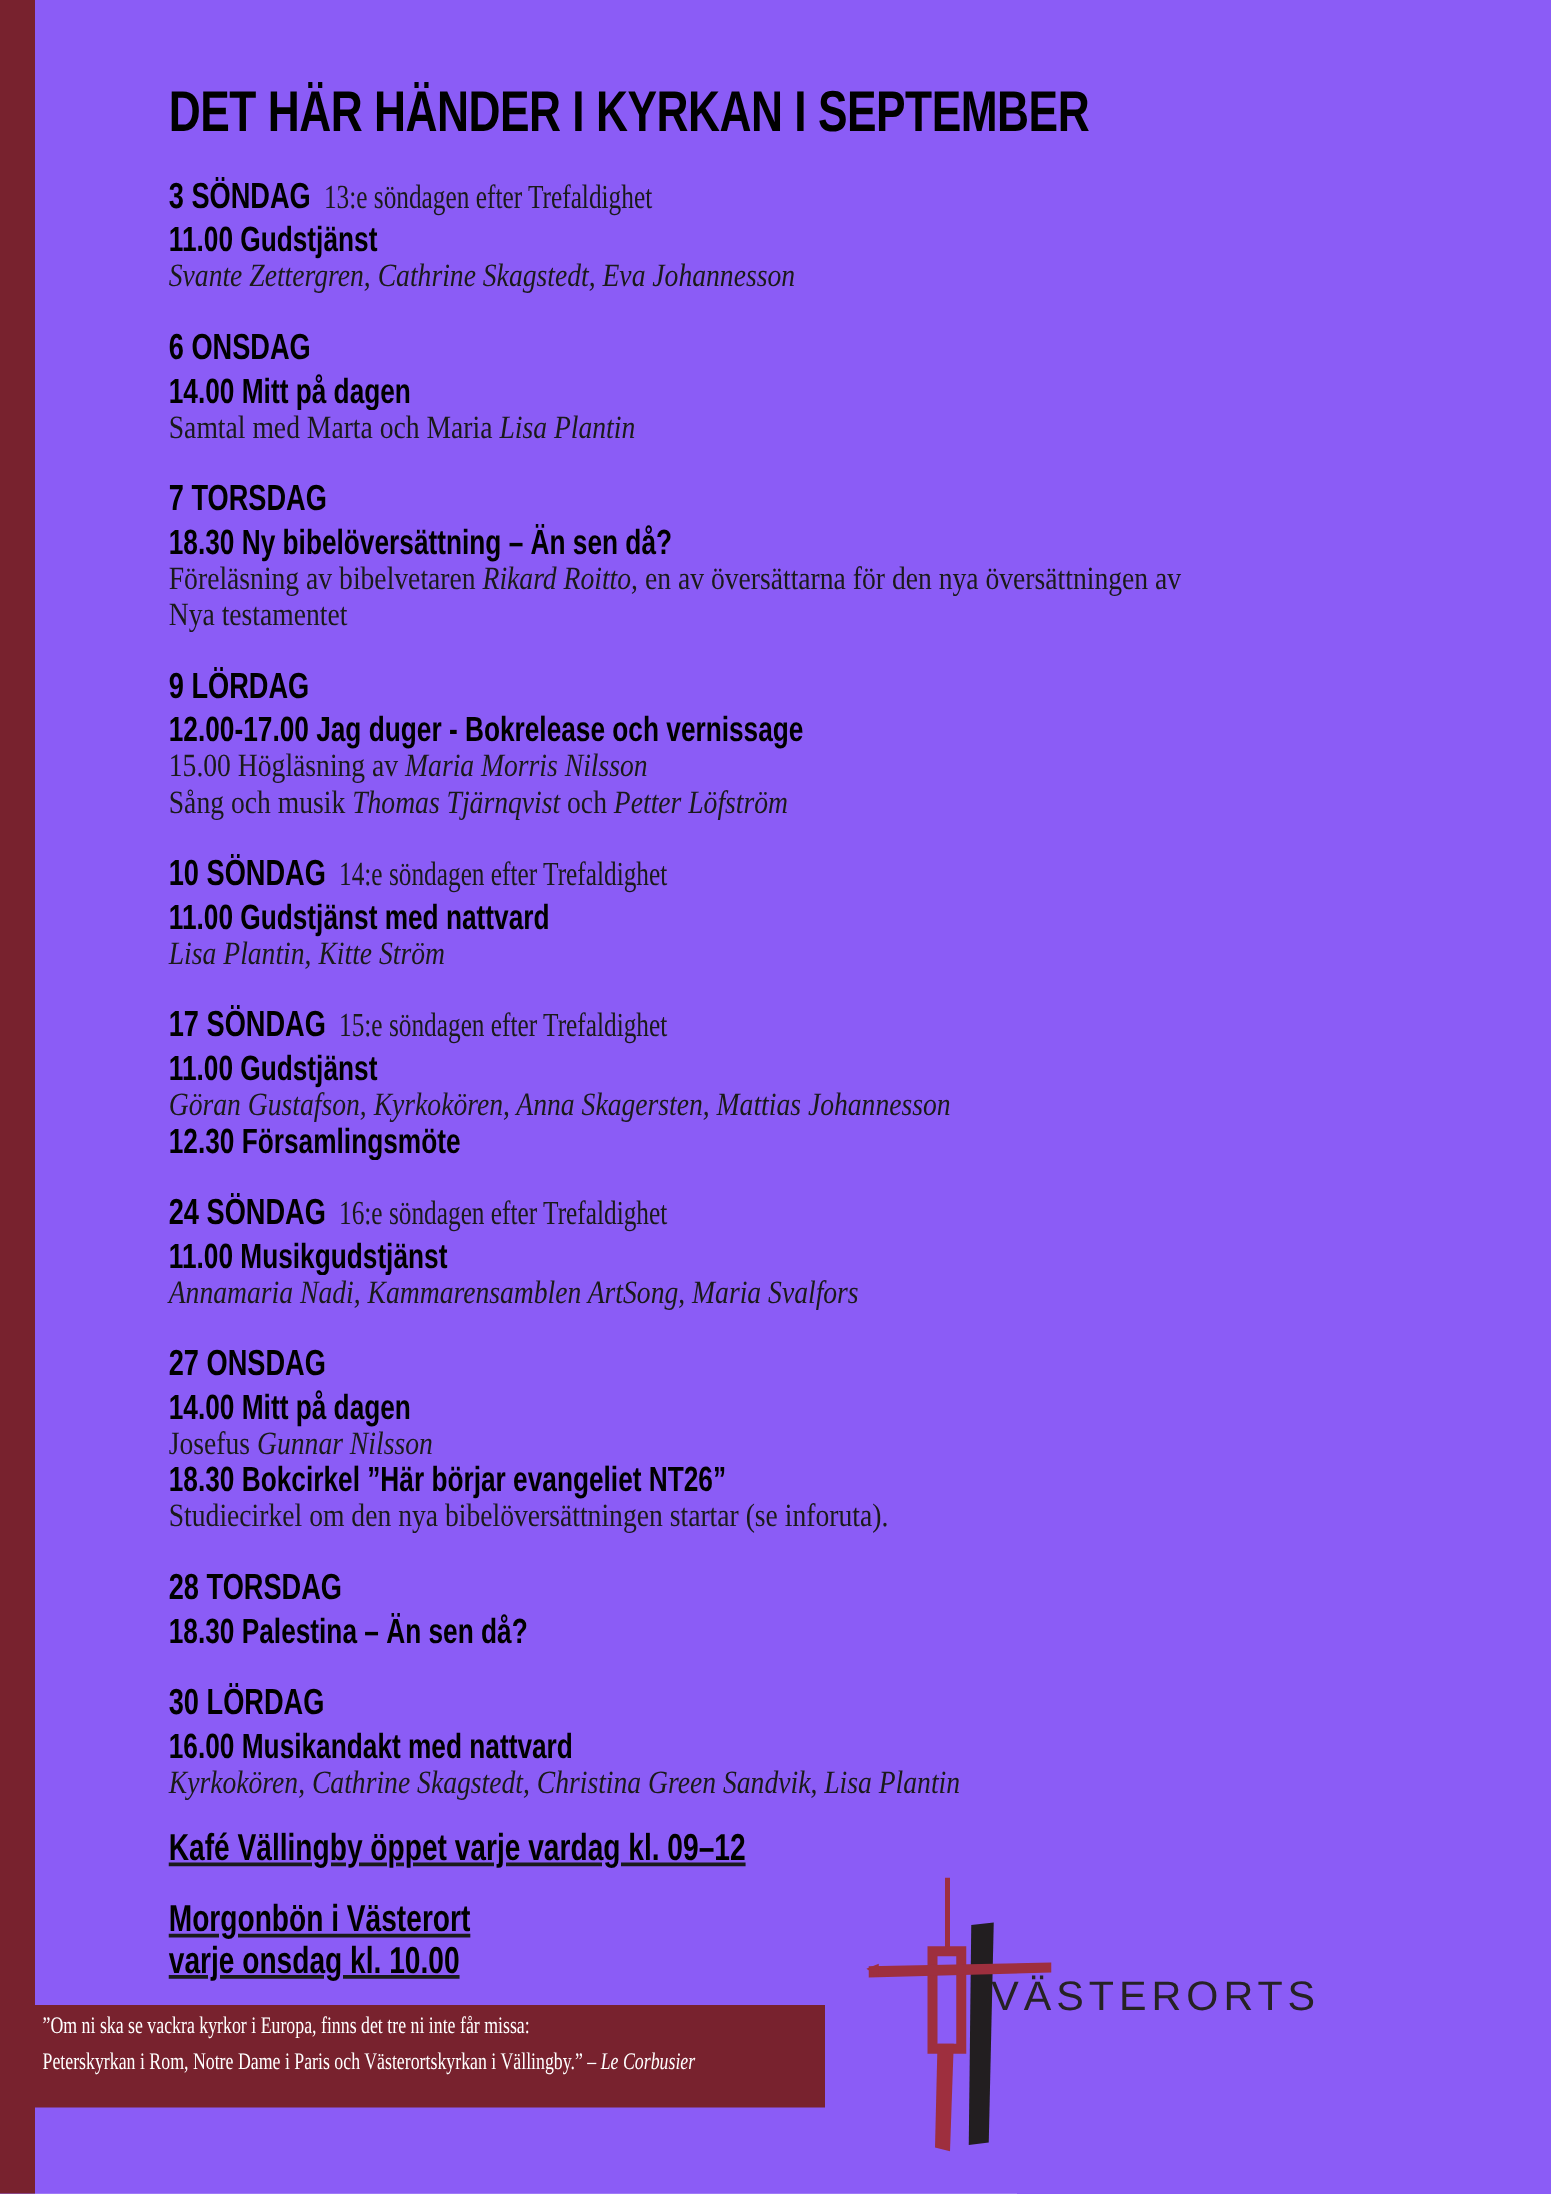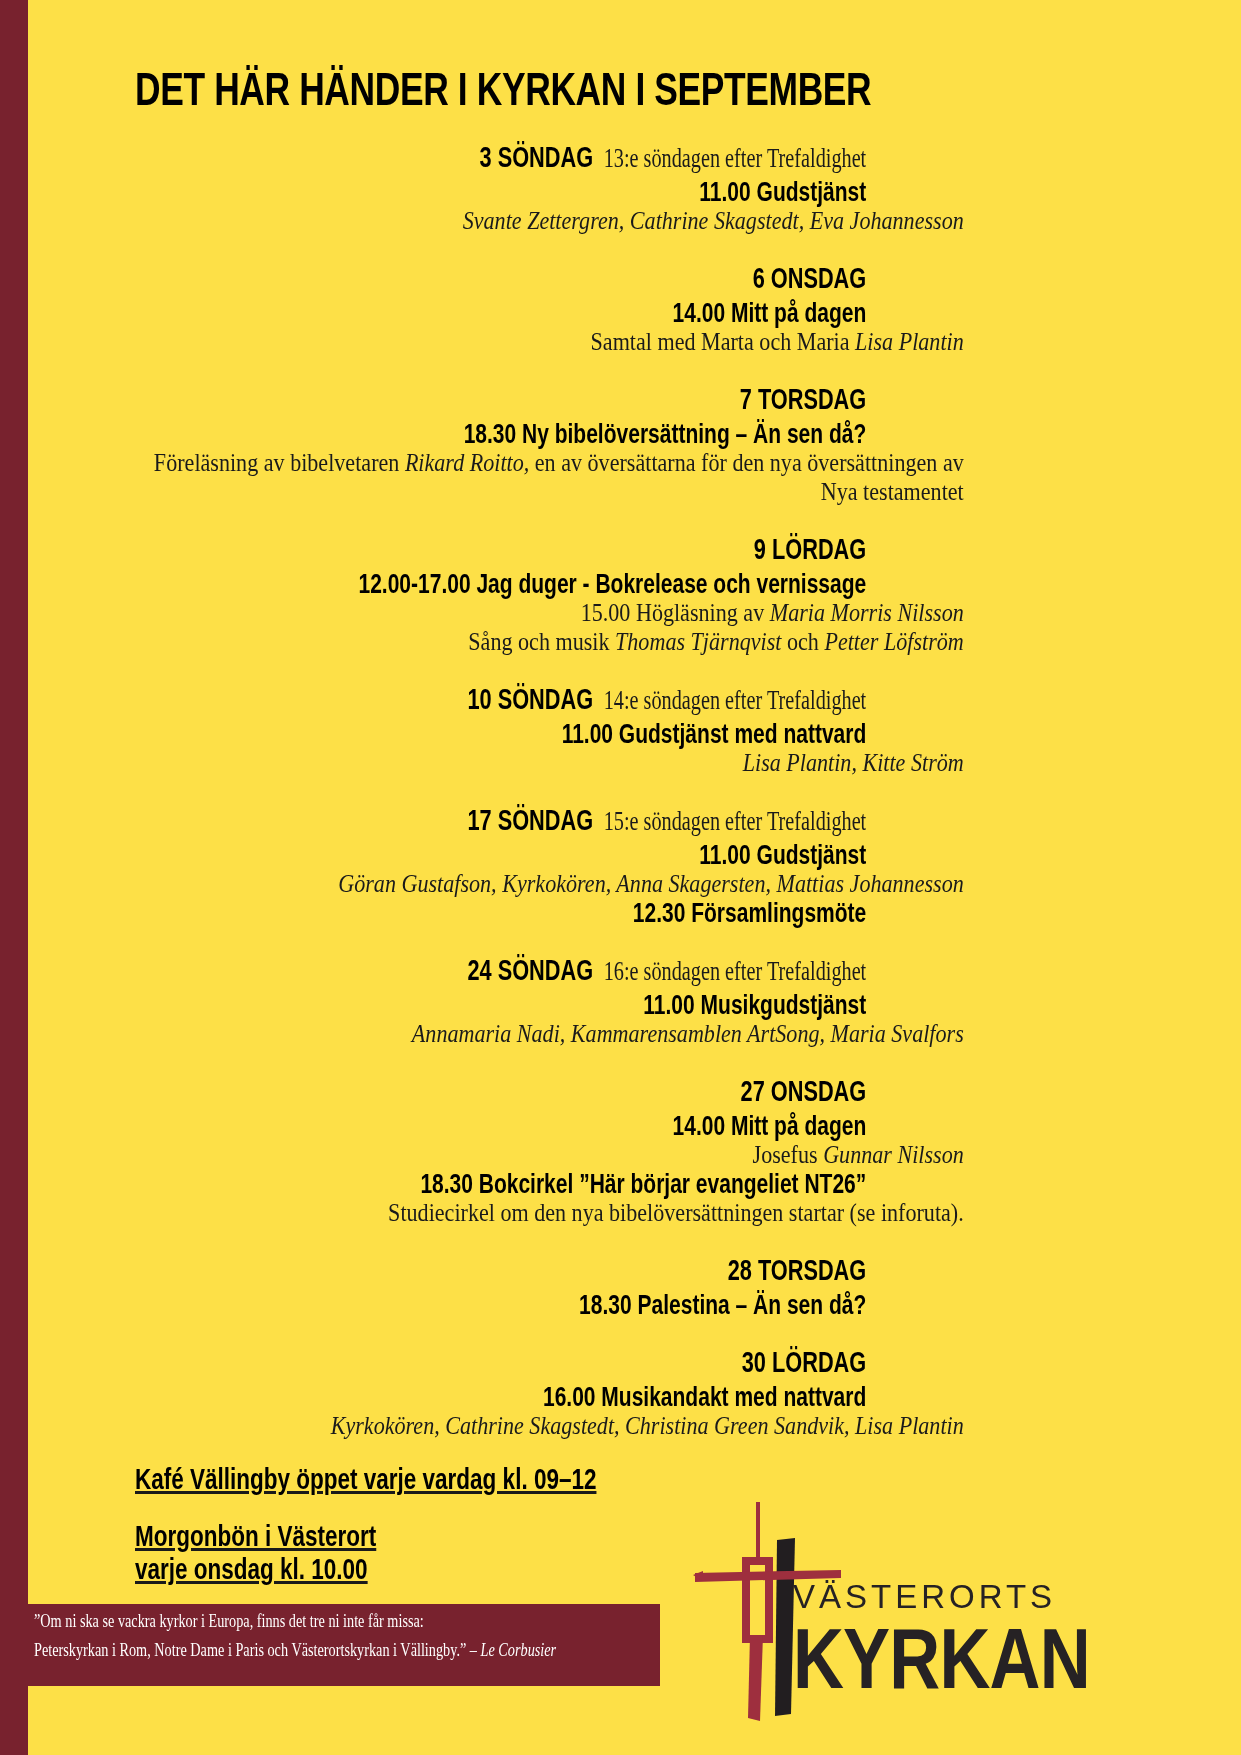--- a/index.html
+++ b/index.html
@@ -1,30 +1,30 @@
 <!DOCTYPE html>
 <html><head>
 <meta charset="utf-8">
 <style>
   html,body{margin:0;padding:0;}
-  .page{position:relative;width:1241px;height:1755px;background:#fde047;overflow:hidden;
+  .page{position:relative;width:1241px;height:1755px;background:#8b5cf6;overflow:hidden;
         color:#1a1a1a;}
   
   .side-bar{position:absolute;left:0;top:0;width:28px;height:1755px;background:#78222e;}
 
   
   .content{position:absolute;left:135px;top:64px;width:975px;}
 
   .cx{display:block;transform-origin:0 50%;}
 
   .l-title .cx{font:700 46px/50px "Liberation Sans",sans-serif;letter-spacing:-0.5px;
                white-space:nowrap;transform:scaleX(.77);color:#000;}
   .l-title{margin:0 0 18px 0;}
 
-  .event{margin-top:28px;text-align:right;}
+  .event{margin-top:28px;}
   .l-day .cx{transform:scaleX(.75);white-space:nowrap;line-height:30px;}
   .l-day .day{font:700 29px/30px "Liberation Sans",sans-serif;color:#000;}
   .l-day .note{font:400 27px/30px "Liberation Serif",serif;margin-left:14px;}
   .l-bold .cx{font:700 28px/29px "Liberation Sans",sans-serif;white-space:nowrap;
               transform:scaleX(.75);color:#000;}
   .l-text .cx{font:400 26px/29px "Liberation Serif",serif;transform:scaleX(.85);}
   .it{font-style:italic;}
 
   .l-head{margin-top:22px;text-decoration:underline;}
   .l-head .cx{font:700 30px/33px "Liberation Sans",sans-serif;white-space:nowrap;
@@ -216,17 +216,14 @@
   <div class="logo">
     <svg class="cross" width="150" height="225" viewBox="0 0 150 225" aria-hidden="true">
       <path d="M84 38 L102 36 L98 212 L82 214 Z" fill="#221e20"></path>
       <rect x="63" y="0" width="4" height="62" fill="#9e2f3e"></rect>
       <rect x="53" y="59" width="23" height="78" fill="none" stroke="#9e2f3e" stroke-width="8"></rect>
       <path d="M57 133 L70 133 L67 219 L55 216 Z" fill="#9e2f3e"></path>
       <path d="M2 71 L148 68 L148 76 L2 80 Z" fill="#9e2f3e"></path>
       <path d="M0 73 L10 69 L10 79 Z" fill="#9e2f3e"></path>
     </svg>
     <div class="logo-top">VÄSTERORTS</div>
-    <div class="logo-bottom">
-      <span class="cx">KYRKAN</span>
-    </div>
   </div>
 </div>
 
 </body></html>

